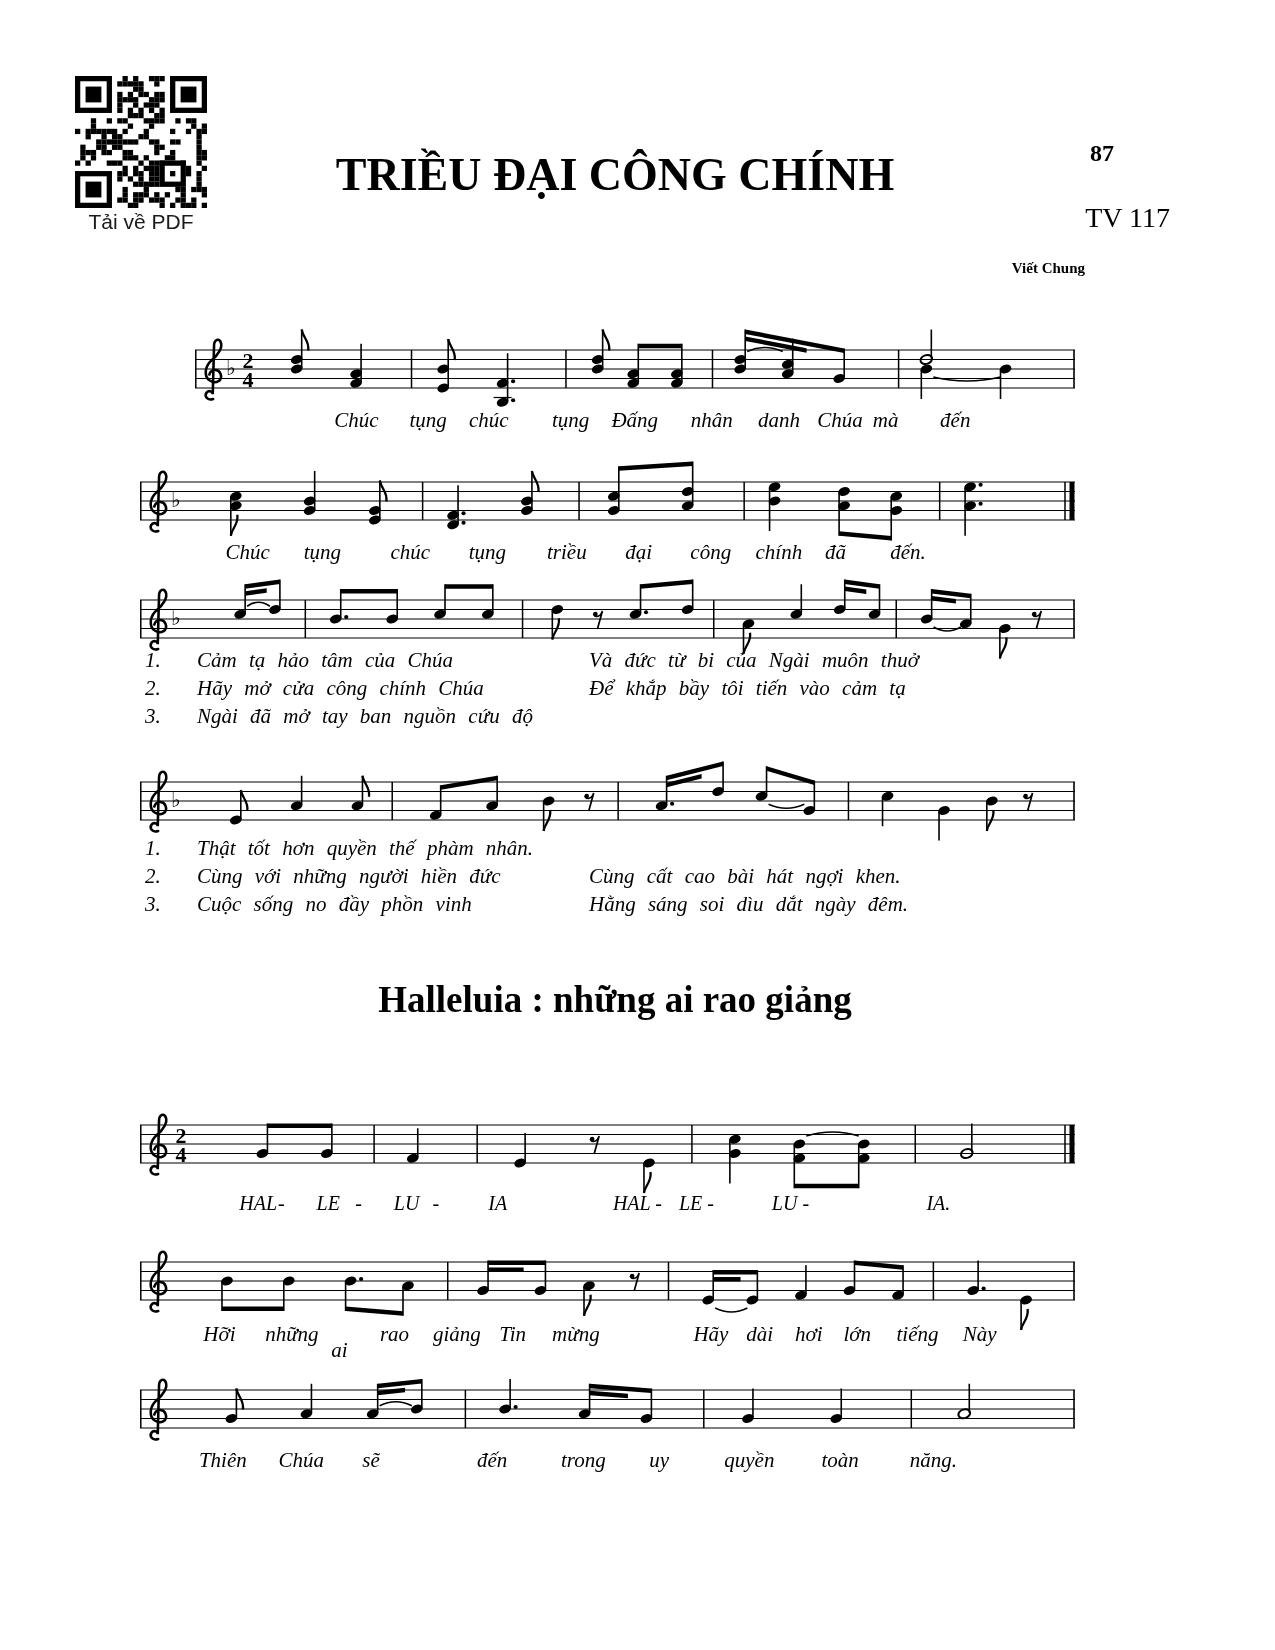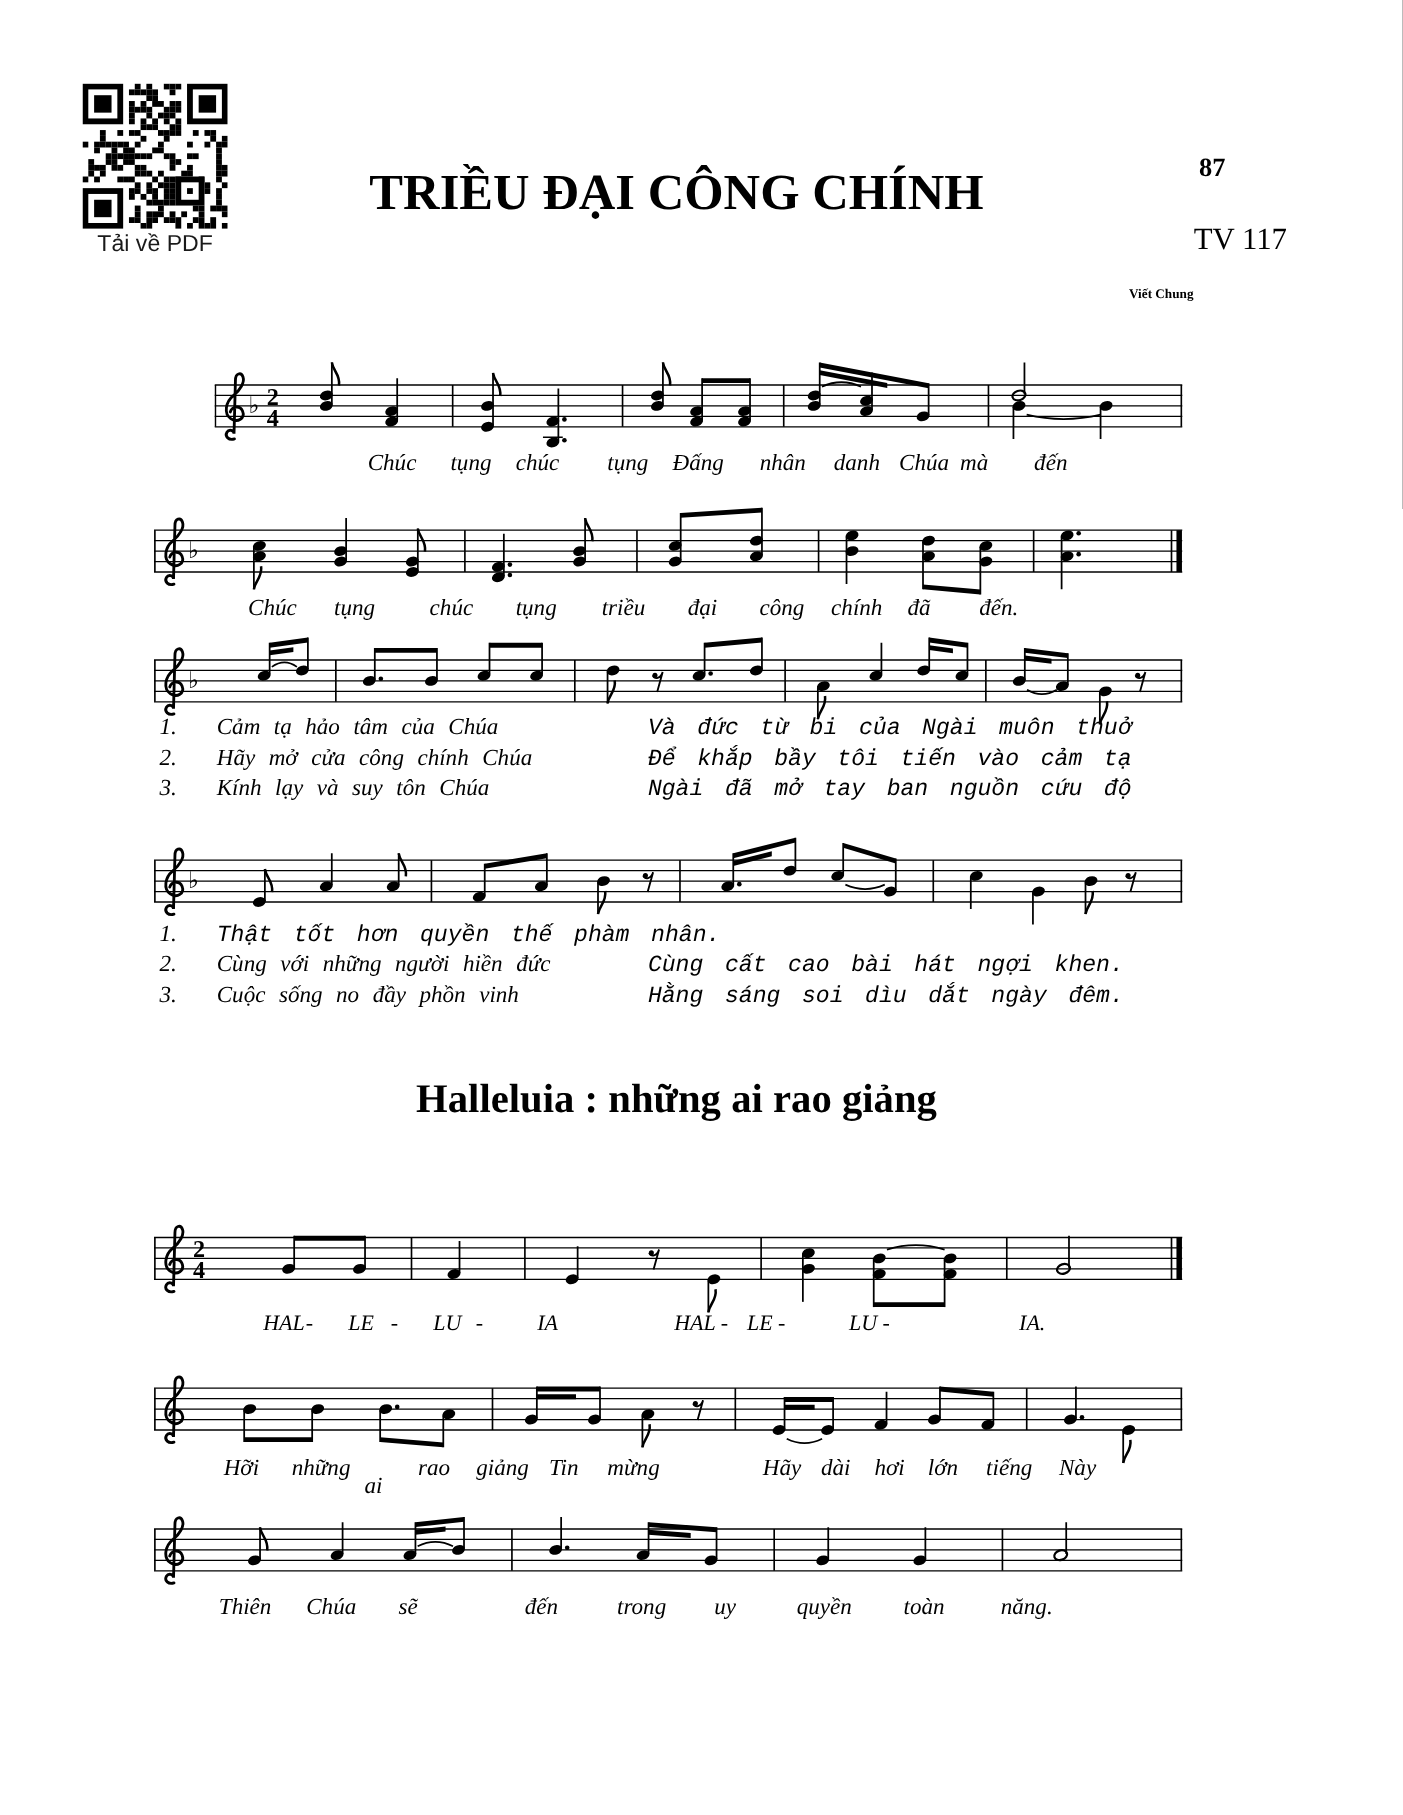--- a/index.html
+++ b/index.html
@@ -5,32 +5,32 @@
   html,body{margin:0;padding:0;background:#888;}
   .page{position:relative;width:1275px;height:1650px;background:#ffffff;margin:0 auto;
         font-family:"Liberation Serif",serif;color:#000;overflow:hidden;}
   .qr{position:absolute;left:75px;top:76px;width:132px;height:132px;}
   .qr-label{position:absolute;left:68px;top:210px;width:146px;text-align:center;
             font-family:"Liberation Sans",sans-serif;font-size:21px;color:#1a1a1a;}
   .title{position:absolute;left:60px;top:148px;width:1110px;margin:0;text-align:center;
          font-size:46px;font-weight:800;letter-spacing:0px;}
   .subtitle{position:absolute;left:60px;top:202px;width:1110px;text-align:right;font-size:28px;}
   .pagenum{position:absolute;left:1090px;top:140px;font-size:24px;font-weight:bold;}
-  .composer{position:absolute;right:190px;top:260px;font-size:12px;font-weight:bold;}
+  .composer{position:absolute;right:190px;top:260px;font-size:15px;font-weight:bold;}
   .heading2{position:absolute;left:60px;top:978px;width:1110px;margin:0;text-align:center;
             font-size:37px;font-weight:800;}
   .staff-svg{position:absolute;}
   .lyr{position:absolute;height:30px;}
   .lyr span{position:absolute;white-space:nowrap;font-style:italic;font-size:21px;}
   .lyr.caps span{font-size:20px;}
   .verse{position:absolute;left:145px;width:950px;}
   .vrow{display:flex;align-items:baseline;height:28px;font-style:italic;font-size:21px;}
   .vnum{width:52px;font-style:italic;}
   .vc1{width:392px;word-spacing:7px;}
-  .vc2{word-spacing:7px;font-family:Liberation Mono, monospace;}
+  .vc2{word-spacing:7px;}
 </style>
 </head>
 <body>
 
 <div class="page">
 
   <div class="qr">
     <svg id="qr-svg" width="132" height="132">
         <rect x="47.52" y="0" width="5.28" height="5.28" fill="#000"></rect>
         <rect x="58.080000000000005" y="0" width="5.28" height="5.28" fill="#000"></rect>
@@ -701,21 +701,20 @@
       <span class="vc1">Cảm tạ hảo tâm của Chúa</span>
       <span class="vc2">Và đức từ bi của Ngài muôn thuở</span>
     </div>
     <div class="vrow">
       <span class="vnum">2.</span>
       <span class="vc1">Hãy mở cửa công chính Chúa</span>
       <span class="vc2">Để khắp bầy tôi tiến vào cảm tạ</span>
     </div>
     <div class="vrow">
       <span class="vnum">3.</span>
-      <span class="vc1">Kính lạy và suy tôn Chúa</span>
       <span class="vc2">Ngài đã mở tay ban nguồn cứu độ</span>
     </div>
   </div>
 
   <div class="verse" style="top:836px;">
     <div class="vrow">
       <span class="vnum">1.</span>
       <span class="vc2">Thật tốt hơn quyền thế phàm nhân.</span>
     </div>
     <div class="vrow">

